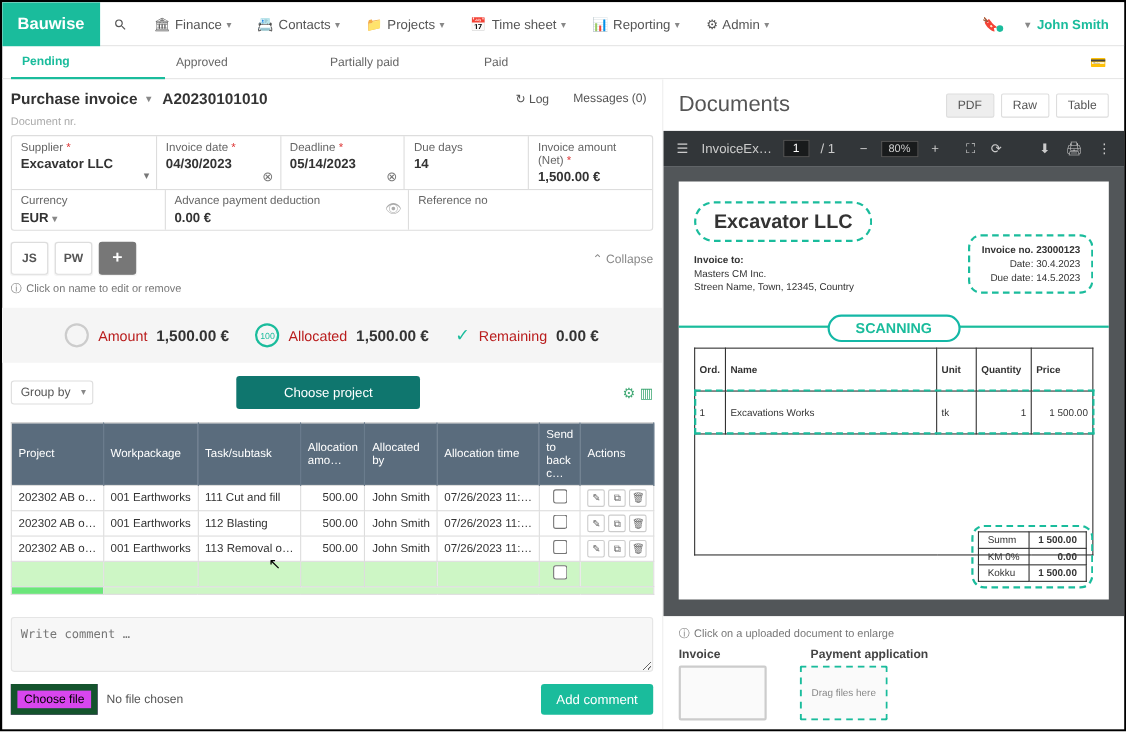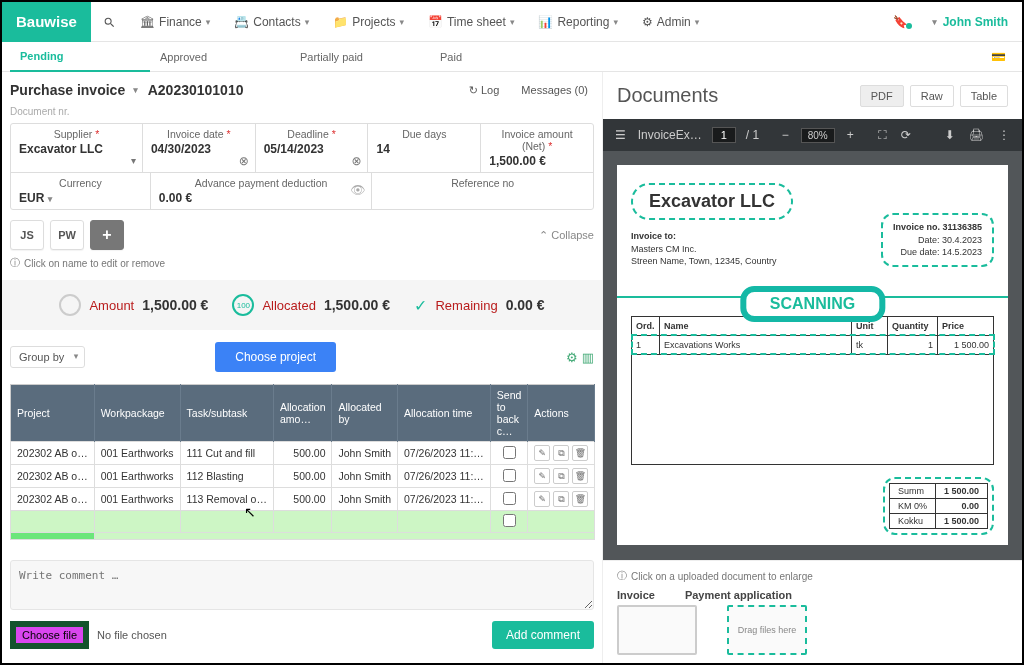--- a/index.html
+++ b/index.html
@@ -36,21 +36,21 @@
 .title-spacer { flex: 1; }
 .log-link, .msg-link { font-size: 11px; color: #555; padding: 0 6px; cursor: pointer; }
 .docnr { font-size: 10px; color: #aaa; padding: 2px 0 6px 0; }
 
 
 .field-grid { border: 1px solid #ddd; border-radius: 3px; }
 .field-row { display: flex; border-bottom: 1px solid #ddd; }
 .field-row:last-child { border-bottom: none; }
 .field-cell { flex: 1; border-right: 1px solid #ddd; padding: 4px 8px; min-height: 36px; position: relative; }
 .field-cell:last-child { border-right: none; }
-.field-label { font-size: 10.5px; color: #666; text-align: center; }
+.field-label { font-size: 10.5px; color: #666; }
 .req { color: #d33; }
 .field-value { font-size: 12px; font-weight: 600; margin-top: 2px; }
 .field-arrow { position: absolute; right: 6px; bottom: 6px; font-size: 10px; color: #777; }
 .field-clear { position: absolute; right: 6px; bottom: 4px; font-size: 12px; color: #777; }
 .eye-icon { position: absolute; right: 6px; top: 10px; color: #aaa; }
 
 
 .avatar-row { display: flex; align-items: center; gap: 6px; margin-top: 10px; }
 .avatar-btn { width: 34px; height: 30px; border: 1px solid #ddd; background: #fff; border-radius: 3px; font-size: 11px; font-weight: 600; color: #555; box-shadow: 0 1px 1px rgba(0,0,0,.05); cursor: pointer; }
 .avatar-btn.add { background: #777; color: #fff; border-color: #777; font-size: 16px; }
@@ -62,21 +62,21 @@
 .summary-item { display: flex; align-items: center; gap: 8px; }
 .sum-label { color: #b91c1c; font-size: 13px; }
 .sum-value { font-weight: 700; font-size: 14px; }
 .sum-circle { width: 22px; height: 22px; border: 2px solid #ccc; border-radius: 50%; }
 .sum-circle.green { border-color: #1abc9c; color: #1abc9c; font-size: 8px; display: flex; align-items: center; justify-content: center; }
 .sum-check { color: #1abc9c; font-size: 16px; }
 
 
 .group-row { display: flex; align-items: center; gap: 10px; margin: 12px 0; }
 .groupby { border: 1px solid #ddd; border-radius: 3px; padding: 4px 20px 4px 8px; font-size: 11px; color: #555; position: relative; }
-.choose-btn { background: #3b82f6; color: #fff; border: none; padding: 8px 20px; border-radius: 3px; font-size: 12px; margin-left: 120px; cursor: pointer; }
+.choose-btn { background: #0f766e; color: #fff; border: none; padding: 8px 43px; border-radius: 3px; font-size: 12px; margin-left: 120px; cursor: pointer; }
 .table-icons { margin-left: auto; display: flex; gap: 4px; color: #4a7; font-size: 13px; }
 
 
 .alloc-table { width: 100%; border: 1px solid #ccc; border-collapse: collapse; font-size: 10.5px; }
 .alloc-table th { background: #5a6c7d; color: #fff; font-weight: 400; padding: 4px 6px; text-align: left; border-right: 1px solid #6a7c8d; }
 .alloc-table td { padding: 3px 6px; border: 1px solid #ddd; white-space: nowrap; overflow: hidden; text-overflow: ellipsis; }
 .alloc-table td.num { text-align: right; }
 .alloc-table td.ctr { text-align: center; }
 .action-icons { display: flex; gap: 3px; justify-content: center; }
 .action-icons span { border: 1px solid #ccc; border-radius: 2px; width: 16px; height: 16px; display: inline-flex; align-items: center; justify-content: center; font-size: 9px; color: #666; cursor: pointer; }
@@ -107,34 +107,34 @@
 
 
 .pdf-page { flex: 1; background: #525659; padding: 14px; overflow: auto; }
 .page { background: #fff; width: 100%; min-height: 380px; padding: 18px 14px; position: relative; font-size: 10px; }
 .dashed { border: 2px dashed #1abc9c; border-radius: 10px; }
 .company-box { display: inline-block; padding: 6px 16px; font-size: 18px; font-weight: 600; color: #333; border-radius: 18px; }
 .inv-info-left { margin-top: 10px; font-size: 9px; line-height: 1.4; }
 .inv-info-right { position: absolute; top: 48px; right: 14px; padding: 6px 10px; font-size: 9px; line-height: 1.4; border-radius: 12px; text-align: right; }
 .scan-badge-row { margin: 18px -14px 8px -14px; position: relative; height: 22px; }
 .scan-line { position: absolute; left: 0; right: 0; top: 10px; border-top: 2px solid #1abc9c; }
-.scan-badge { position: absolute; left: 50%; transform: translateX(-50%); top: 0; background: #fff; border: 6px solid #14b8a6; color: #1abc9c; font-weight: 700; font-size: 16px; padding: 3px 24px; border-radius: 14px; }
+.scan-badge { position: absolute; left: 50%; transform: translateX(-50%); top: 0; background: #fff; border: 2px solid #14b8a6; color: #1abc9c; font-weight: 700; font-size: 13px; padding: 3px 24px; border-radius: 14px; }
 .items-table { width: 100%; border-collapse: collapse; font-size: 9px; margin-top: 4px; }
-.items-table th, .items-table td { border: 1px solid #333; padding: 4px 4px; text-align: left; }
+.items-table th, .items-table td { border: 1px solid #333; padding: 14px 4px; text-align: left; }
 .items-table th { font-weight: 700; }
 .items-row-dash { outline: 2px dashed #1abc9c; outline-offset: -1px; }
 .totals-box { position: absolute; bottom: 10px; right: 14px; padding: 4px; border-radius: 12px; }
 .totals-table { border-collapse: collapse; font-size: 9px; }
 .totals-table td { border: 1px solid #333; padding: 2px 8px; }
 .totals-table td:last-child { text-align: right; font-weight: 700; }
 
 
 .right-footer { padding: 8px 14px; border-top: 1px solid #eee; }
 .enlarge-hint { font-size: 10px; color: #777; margin-bottom: 6px; display: flex; align-items: center; gap: 4px; }
-.doc-labels { display: flex; gap: 30px; font-size: 11px; font-weight: 600; color: #444; margin-bottom: 4px; }
+.doc-labels { display: flex; gap: 82px; font-size: 11px; font-weight: 600; color: #444; margin-bottom: 4px; }
 .thumbs { display: flex; gap: 30px; }
 .thumb { width: 80px; height: 50px; border: 2px dashed #1abc9c; border-radius: 2px; background: #fafafa; display: flex; align-items: center; justify-content: center; font-size: 9px; color: #888; }
 .thumb.solid { border-style: solid; border-color: #ccc; }
 
 .cursor { position: absolute; font-size: 14px; color: #000; }
 .icon-svg { width: 13px; height: 13px; fill: currentColor; display: inline-block; vertical-align: middle; }
 </style>
 </head>
 <body>
 
@@ -411,21 +411,21 @@
 
       <div class="pdf-page">
         <div class="page">
           <div class="company-box dashed">Excavator LLC</div>
           <div class="inv-info-left">
             <b>Invoice to:</b><br>
             <span>Masters CM Inc.</span><br>
             <span>Streen Name, Town, 12345, Country</span>
           </div>
           <div class="inv-info-right dashed">
-            <b><span>Invoice no.</span> <span>31136385</span></b><br>
+            <b><span>Invoice no.</span> <span>23000123</span></b><br>
             <span>Date:</span> <span>30.4.2023</span><br>
             <span>Due date:</span> <span>14.5.2023</span>
           </div>
           <div class="scan-badge-row">
             <div class="scan-line"></div>
             <div class="scan-badge">SCANNING</div>
           </div>
           <table class="items-table">
             <thead>
                 <tr>

